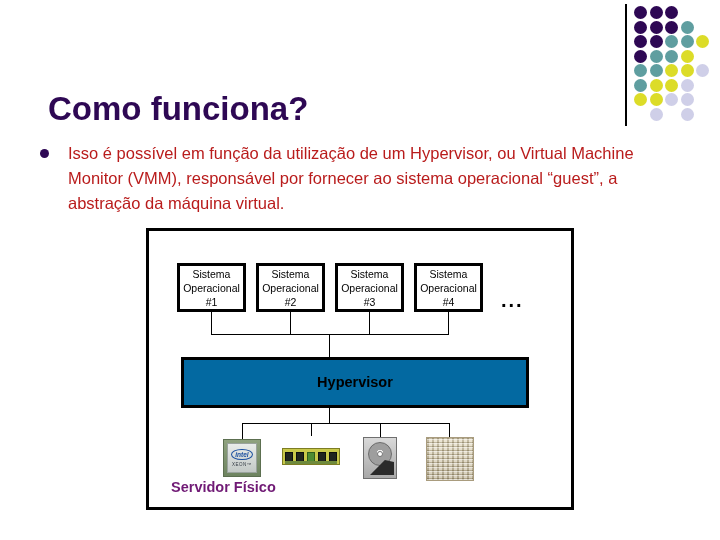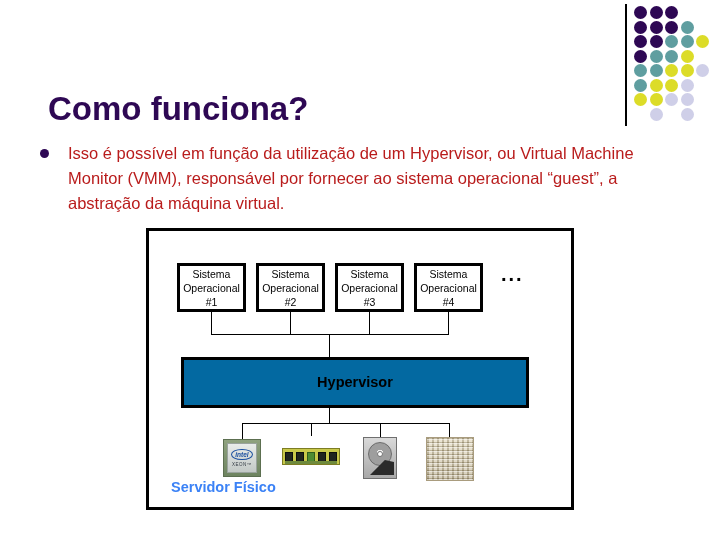--- a/index.html
+++ b/index.html
@@ -87,21 +87,21 @@
     box-sizing: border-box;
     background: #ffffff;
   }
 
   
   .os-row {
     position: absolute;
     left: 28px;
     top: 32px;
     display: flex;
-    align-items: flex-start;
+    align-items: flex-end;
   }
   .os-box {
     width: 69px;
     height: 49px;
     border: 3px solid #000000;
     box-sizing: border-box;
     background: #ffffff;
     margin-right: 10px;
     display: flex;
     flex-direction: column;
@@ -276,21 +276,21 @@
       linear-gradient(#ded3b4, #b6a988);
   }
 
   
   #servidor-fisico {
     position: absolute;
     left: 22px;
     top: 248px;
     font-size: 14.5px;
     font-weight: bold;
-    color: #3b82f6;
+    color: #701a75;
     white-space: nowrap;
   }
 </style>
 </head>
 <body>
 
 <div id="divider-line"></div>
 
 <div id="dot-motif">
     <div class="dot" style="left: 0px; top: 0px; background: rgb(46, 8, 84);"></div>

